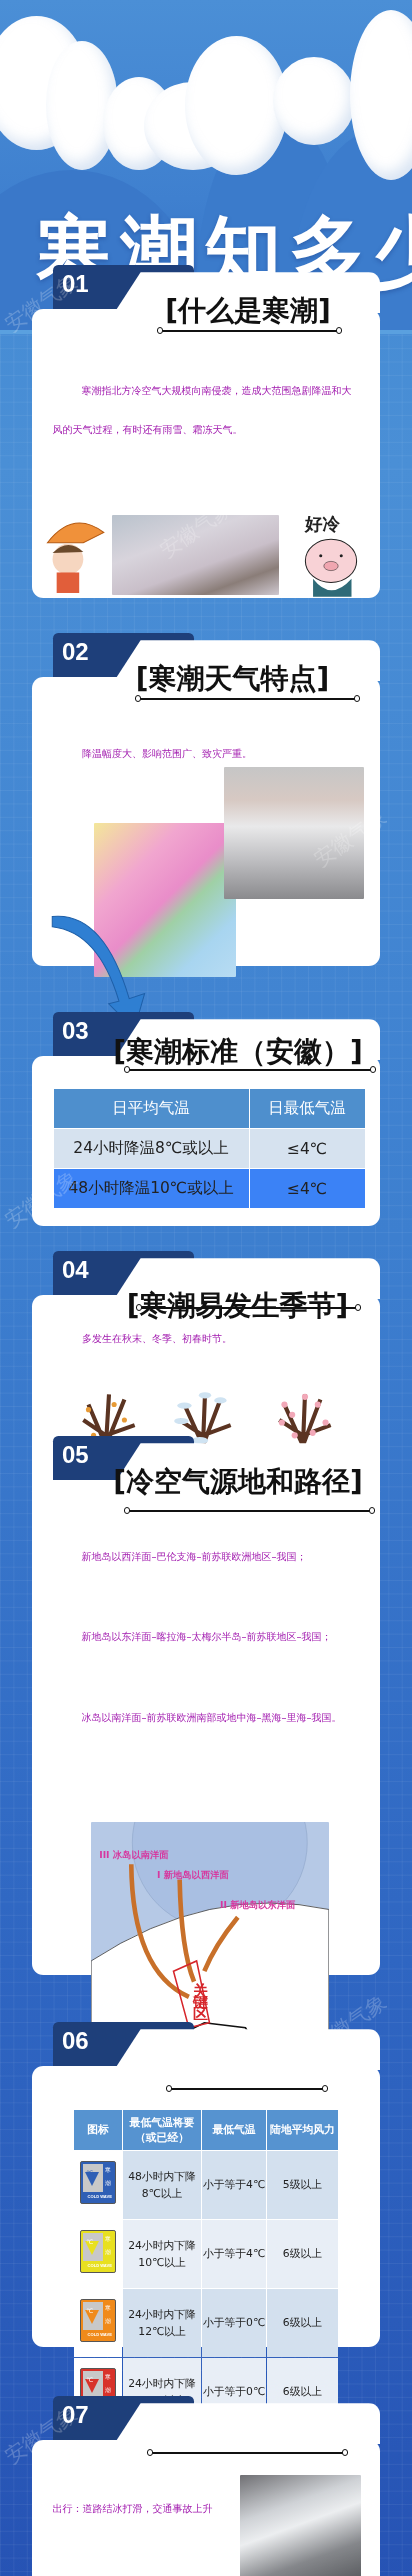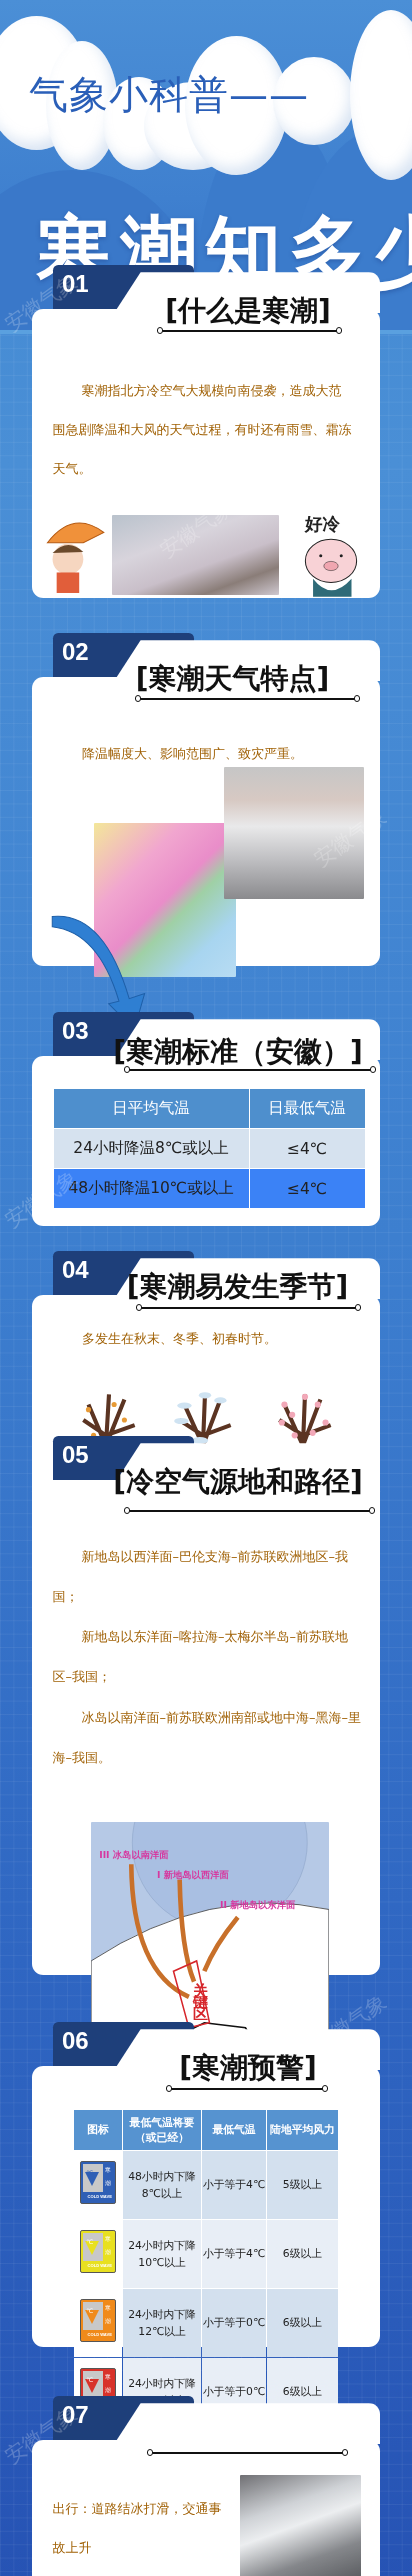--- a/index.html
+++ b/index.html
@@ -66,21 +66,21 @@
   }
   .title-line {
     position: absolute; height: 1.5px; background: #111;
   }
   .title-line::before, .title-line::after {
     content: ""; position: absolute; top: -2.6px; width: 4.6px; height: 4.6px;
     border: 1px solid #111; border-radius: 50%; background: #fff;
   }
   .title-line::before { left: -5.2px; }
   .title-line::after { right: -5.2px; }
-  .body-text { position: absolute; font-size: 13px; color: #a16207; line-height: 39px; }
+  .body-text { position: absolute; font-size: 10px; color: #a21caf; line-height: 39px; }
 
   .img-box { position: absolute; border-radius: 1px; overflow: hidden; }
 
   table.std { position: absolute; border-collapse: separate; border-spacing: 1.5px; font-size: 15.5px; }
   table.std th { background: #4e8fcd; color: #fff; font-weight: 400; height: 39px; }
   table.std td { text-align: center; color: #222; height: 39px; }
   table.std tr.r1 td { background: #d6e2ef; }
   table.std tr.r2 td { background: #3b82f6; }
 
   table.warn { position: absolute; border-collapse: separate; border-spacing: 1px; font-size: 10.8px; }
@@ -111,21 +111,20 @@
   <div class="mountain" style="left:-62px;top:170px;width:268px;height:309px;background:#3a78c9;"></div>
   <div class="mountain" style="left:196px;top:113px;width:155px;height:361px;background:#3b7bcb;"></div>
   <div class="mountain" style="left:289px;top:129px;width:185px;height:361px;background:#3c7ccc;"></div>
   <div class="cloud" style="left:-15.5px;top:15.5px;width:103px;height:134px;"></div>
   <div class="cloud" style="left:46px;top:41px;width:72px;height:129px;"></div>
   <div class="cloud" style="left:103px;top:77px;width:72px;height:93px;"></div>
   <div class="cloud" style="left:144px;top:82px;width:98px;height:88px;"></div>
   <div class="cloud" style="left:185px;top:36px;width:103px;height:139px;"></div>
   <div class="cloud" style="left:273px;top:57px;width:82px;height:88px;"></div>
   <div class="cloud" style="left:350px;top:10.3px;width:82px;height:170px;"></div>
-  <div class="hero-sub">气象小科普——</div>
   <div class="hero-title">寒潮知多少</div>
 </div>
 <div class="hero-band"></div>
 
 <div class="section" style="top:265px;height:335px;">
   <div class="tab" style="left:20.6px;top:0;">
     <span class="tab-num">01</span>
   </div>
   <div class="card" style="top:44px;height:289px;"></div>
   <div class="card-notch"></div>
@@ -196,21 +195,21 @@
   </tbody>
     </table>
 </div>
 
 <div class="section" style="top:1251px;height:258px;">
   <div class="tab">
     <span class="tab-num">04</span>
   </div>
   <div class="card" style="top:44px;height:211px;"></div>
   <div class="card-notch"></div>
-  <div class="card-title" style="left:82px;top:17px;width:247px;">[寒潮易发生季节]</div>
+  <div class="card-title" style="left:82px;top:36px;width:247px;">[寒潮易发生季节]</div>
   <div class="title-line" style="left:109px;top:56px;width:215px;"></div>
   <div class="body-text" style="left:50px;top:68px;">多发生在秋末、冬季、初春时节。</div>
   <div class="img-box" style="left:41px;top:133px;width:72px;height:113px;">
     <svg width="72" height="113" viewBox="0 0 140 220">
         <path d="M58 220 L64 120 L30 40 M64 120 L100 30 M64 120 L70 20 M64 100 L20 70 M64 100 L120 80" stroke="#5b3422" stroke-width="8" fill="none"></path>
         <rect x="56" y="120" width="18" height="100" fill="#5b3422"></rect>
         <g fill="#e79a35">
           <circle cx="30" cy="50" r="5"></circle>
           <circle cx="80" cy="40" r="5"></circle>
           <circle cx="100" cy="70" r="5"></circle>
@@ -278,21 +277,20 @@
     <span style="position:absolute;left:102px;top:164px;color:#d6262b;font-size:15px;font-weight:700;width:10.3px;line-height:11.3px;">关键区</span>
   </div>
 </div>
 
 <div class="section" style="top:2022px;height:330px;padding-left:17px;">
   <div class="tab">
     <span class="tab-num">06</span>
   </div>
   <div class="card" style="top:44px;height:281px;"></div>
   <div class="card-notch"></div>
-  <div class="card-title" style="left:113px;top:27px;width:206px;">[寒潮预警]</div>
   <div class="title-line" style="left:139px;top:66px;width:152px;"></div>
   <table class="warn" style="left:41px;top:87px;width:266px;">
     <tbody>
         <tr>
       <th style="width:48px;">图标</th>
       <th style="width:78px;">最低气温将要（或已经）</th>
       <th style="width:64px;margin-top:8px;">最低气温</th>
       <th>陆地平均风力</th>
     </tr>
     <tr class="odd">

